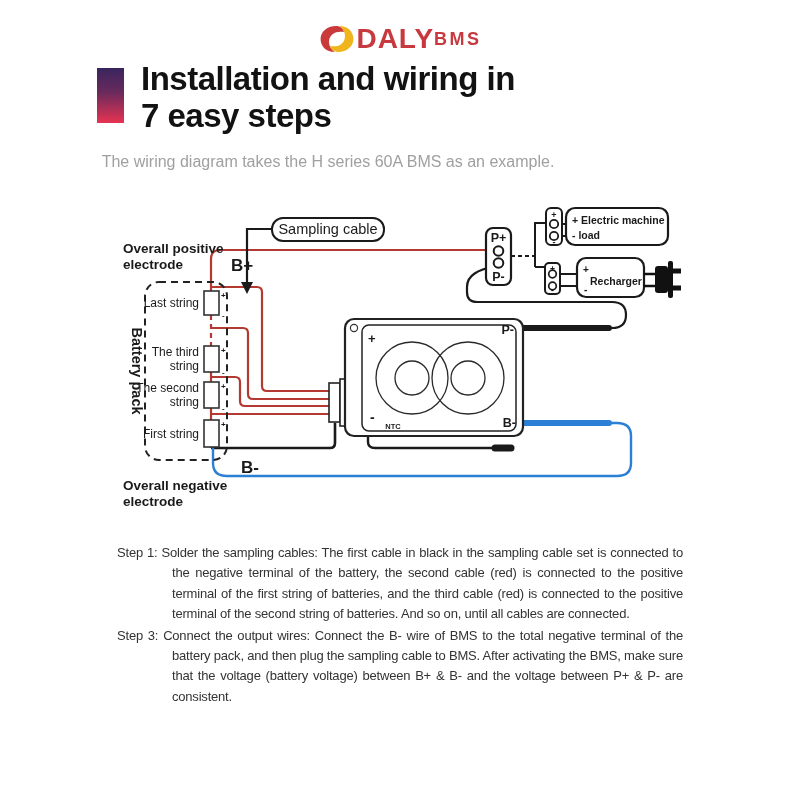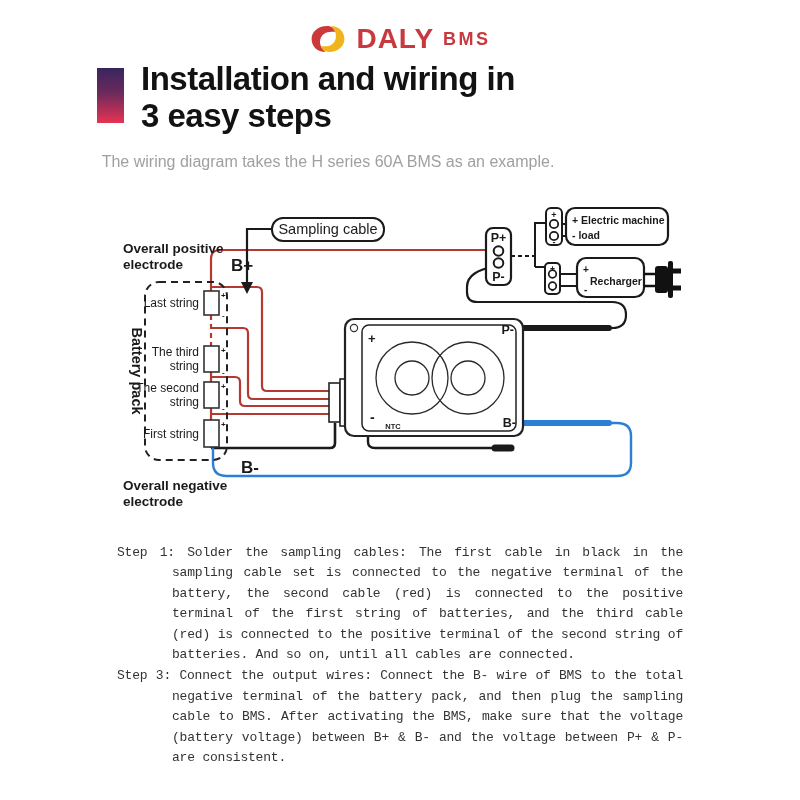--- a/index.html
+++ b/index.html
@@ -3,55 +3,55 @@
 <meta charset="utf-8">
 <style>
   html,body{margin:0;padding:0;}
   body{
     width:800px;height:800px;position:relative;background:#ffffff;
     font-family:"Liberation Sans",sans-serif;overflow:hidden;
   }
   .abs{position:absolute;}
 
   
-  .logo{top:24px;left:0;width:800px;display:flex;justify-content:center;align-items:center;gap:9px;}
+  .logo{top:24px;left:0;width:800px;display:flex;justify-content:center;align-items:center;}
   .logo .brand{font-size:28px;font-weight:800;color:#c8393f;letter-spacing:1px;line-height:1;}
   .logo .suffix{font-size:18px;font-weight:800;color:#c8393f;letter-spacing:2.5px;line-height:1;}
 
   
   .titlebar{left:97px;top:68px;width:27px;height:55px;background:linear-gradient(180deg,#38255e 0%,#6b2a5c 45%,#e73352 100%);}
   h1.title{left:141px;top:60px;margin:0;font-size:33px;font-weight:700;color:#121212;line-height:1.13;letter-spacing:-0.5px;white-space:pre-line;}
   .subtitle{top:153px;left:0;width:656px;text-align:center;font-size:16px;color:#a0a0a0;font-weight:400;}
 
   
   .diagram{left:0;top:195px;}
   svg text{font-family:"Liberation Sans",sans-serif;fill:#1a1a1a;}
 
   
-  .steps{left:117px;top:543px;width:566px;font-family:Liberation Mono, monospace;}
+  .steps{left:117px;top:543px;width:566px;}
   .steps p{
     margin:0 0 1px 0;font-size:13px;line-height:20.4px;color:#333;
     text-align:justify;padding-left:55px;text-indent:-55px;letter-spacing:-0.2px;
   }
 </style>
 </head>
 <body>
 
 <div class="abs logo">
   <svg width="38" height="30" viewBox="0 0 44 34" aria-hidden="true">
     <path d="M21 2 C10 2 3 9 3 17 C3 26 10 32 19 32 C14 28 12 23 13 18 C14.2 12 19 8.5 26 8.5 L30.5 8.5 C28 3.5 25 2 21 2 Z" fill="#ca3a3b"></path>
     <path d="M23 32 C34 32 41 25 41 17 C41 8 34 2 25 2 C30 6 32 11 31 16 C29.8 22 25 25.5 18 25.5 L13.5 25.5 C16 30.5 19 32 23 32 Z" fill="#f0b41c"></path>
   </svg>
   <span class="brand">DALY</span>
   <span class="suffix">BMS</span>
 </div>
 
 <div class="abs titlebar"></div>
 <h1 class="abs title">Installation and wiring in
-3 easy steps</h1>
+7 easy steps</h1>
 <div class="abs subtitle">The wiring diagram takes the H series 60A BMS as an example.</div>
 
 <svg class="abs diagram" width="800" height="320" viewBox="0 0 800 320">
 
   <g stroke="#b43931" stroke-width="2.2" fill="none">
     <path d="M211 96 V64 Q211 55 220 55 H493"></path>
     <path d="M211 92 H257 Q262 92 262 97 V191 Q262 196 267 196 H329"></path>
     <path d="M211 133 H243 Q248 133 248 138 V199 Q248 204 253 204 H329"></path>
     <path d="M211 182 H235 Q240 182 240 187 V206 Q240 211 245 211 H329"></path>
     <path d="M211 219 H329"></path>

